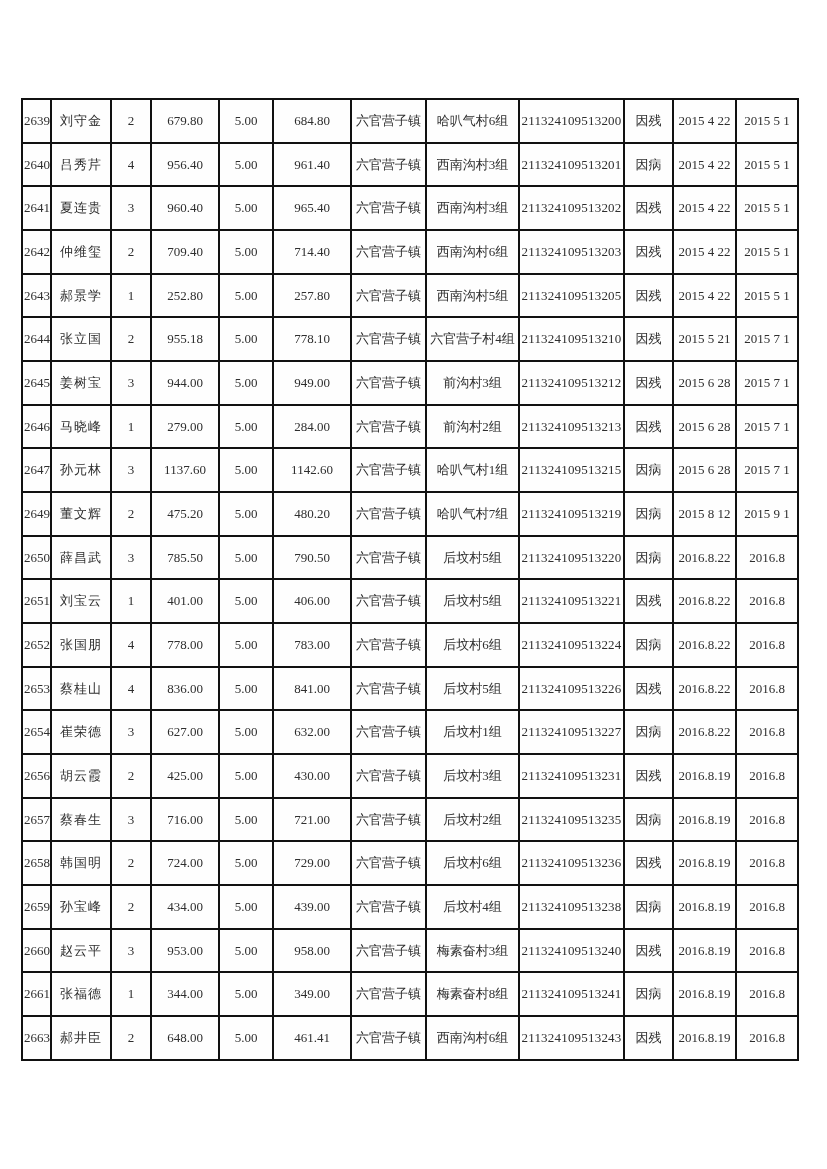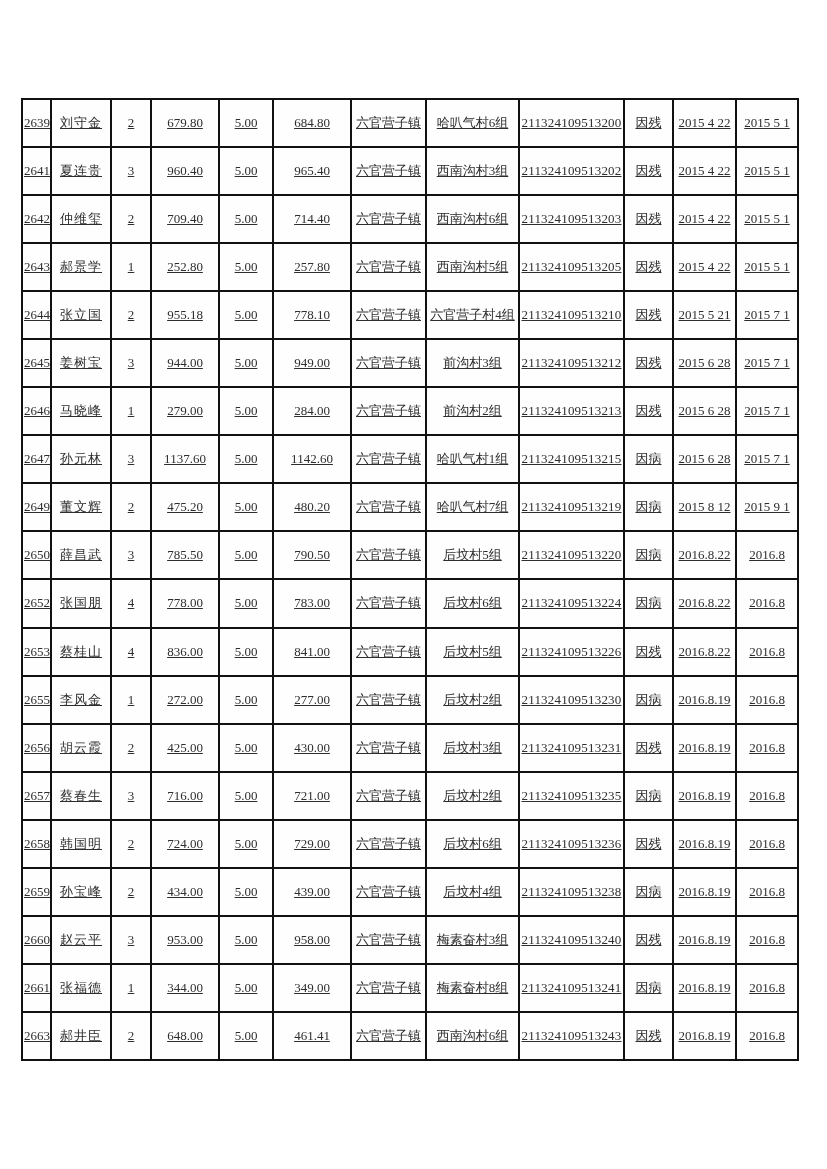--- a/index.html
+++ b/index.html
@@ -23,21 +23,20 @@
   }
   table.grid {
     position: absolute;
     left: 21px;
     top: 98px;
     width: 776px;
     height: 963px;
     border-collapse: collapse;
     table-layout: fixed;
     background: #fefefe;
-    text-decoration: underline;
   }
   table.grid td {
     border: 2px solid #111111;
     text-align: center;
     vertical-align: middle;
     padding: 0 1px;
     font-size: 13px;
     color: #2e2e2e;
     overflow: hidden;
     white-space: nowrap;
@@ -92,20 +91,34 @@
           <td class="c4">5.00</td>
           <td class="c5">684.80</td>
           <td class="c6">六官营子镇</td>
           <td class="c7">哈叭气村6组</td>
           <td class="c8">211324109513200</td>
           <td class="c9">因残</td>
           <td class="c10">2015 4 22</td>
           <td class="c11">2015 5 1</td>
         </tr>
         <tr>
+          <td class="c0">2640</td>
+          <td class="c1">吕秀芹</td>
+          <td class="c2">4</td>
+          <td class="c3">956.40</td>
+          <td class="c4">5.00</td>
+          <td class="c5">961.40</td>
+          <td class="c6">六官营子镇</td>
+          <td class="c7">西南沟村3组</td>
+          <td class="c8">211324109513201</td>
+          <td class="c9">因病</td>
+          <td class="c10">2015 4 22</td>
+          <td class="c11">2015 5 1</td>
+        </tr>
+        <tr>
           <td class="c0">2641</td>
           <td class="c1">夏连贵</td>
           <td class="c2">3</td>
           <td class="c3">960.40</td>
           <td class="c4">5.00</td>
           <td class="c5">965.40</td>
           <td class="c6">六官营子镇</td>
           <td class="c7">西南沟村3组</td>
           <td class="c8">211324109513202</td>
           <td class="c9">因残</td>
@@ -218,20 +231,34 @@
           <td class="c4">5.00</td>
           <td class="c5">790.50</td>
           <td class="c6">六官营子镇</td>
           <td class="c7">后坟村5组</td>
           <td class="c8">211324109513220</td>
           <td class="c9">因病</td>
           <td class="c10">2016.8.22</td>
           <td class="c11">2016.8</td>
         </tr>
         <tr>
+          <td class="c0">2651</td>
+          <td class="c1">刘宝云</td>
+          <td class="c2">1</td>
+          <td class="c3">401.00</td>
+          <td class="c4">5.00</td>
+          <td class="c5">406.00</td>
+          <td class="c6">六官营子镇</td>
+          <td class="c7">后坟村5组</td>
+          <td class="c8">211324109513221</td>
+          <td class="c9">因残</td>
+          <td class="c10">2016.8.22</td>
+          <td class="c11">2016.8</td>
+        </tr>
+        <tr>
           <td class="c0">2652</td>
           <td class="c1">张国朋</td>
           <td class="c2">4</td>
           <td class="c3">778.00</td>
           <td class="c4">5.00</td>
           <td class="c5">783.00</td>
           <td class="c6">六官营子镇</td>
           <td class="c7">后坟村6组</td>
           <td class="c8">211324109513224</td>
           <td class="c9">因病</td>
@@ -246,31 +273,31 @@
           <td class="c4">5.00</td>
           <td class="c5">841.00</td>
           <td class="c6">六官营子镇</td>
           <td class="c7">后坟村5组</td>
           <td class="c8">211324109513226</td>
           <td class="c9">因残</td>
           <td class="c10">2016.8.22</td>
           <td class="c11">2016.8</td>
         </tr>
         <tr>
-          <td class="c0">2655</td>
-          <td class="c1">李风金</td>
-          <td class="c2">1</td>
-          <td class="c3">272.00</td>
-          <td class="c4">5.00</td>
-          <td class="c5">277.00</td>
-          <td class="c6">六官营子镇</td>
-          <td class="c7">后坟村2组</td>
-          <td class="c8">211324109513230</td>
-          <td class="c9">因病</td>
-          <td class="c10">2016.8.19</td>
+          <td class="c0">2654</td>
+          <td class="c1">崔荣德</td>
+          <td class="c2">3</td>
+          <td class="c3">627.00</td>
+          <td class="c4">5.00</td>
+          <td class="c5">632.00</td>
+          <td class="c6">六官营子镇</td>
+          <td class="c7">后坟村1组</td>
+          <td class="c8">211324109513227</td>
+          <td class="c9">因病</td>
+          <td class="c10">2016.8.22</td>
           <td class="c11">2016.8</td>
         </tr>
         <tr>
           <td class="c0">2656</td>
           <td class="c1">胡云霞</td>
           <td class="c2">2</td>
           <td class="c3">425.00</td>
           <td class="c4">5.00</td>
           <td class="c5">430.00</td>
           <td class="c6">六官营子镇</td>

